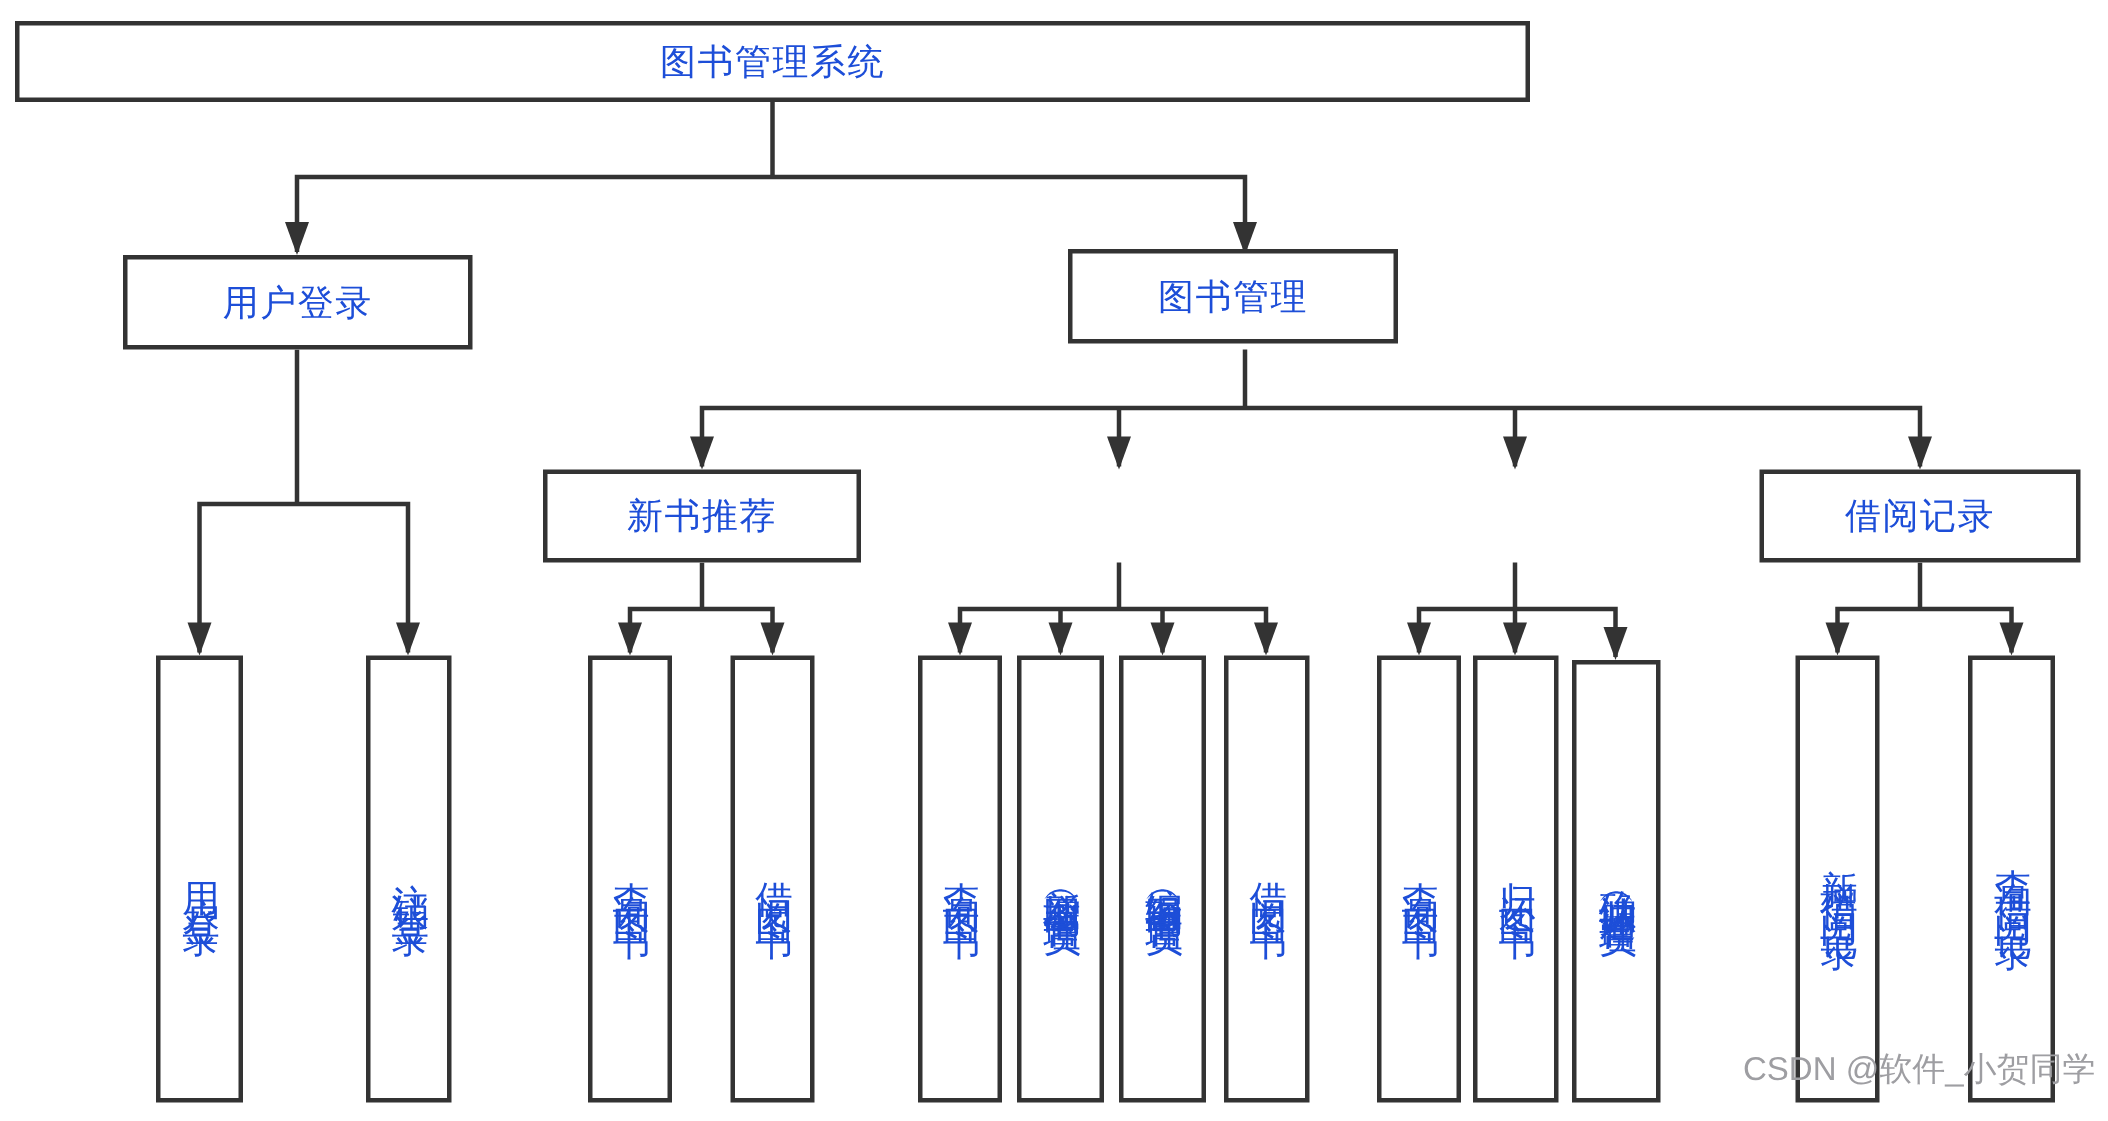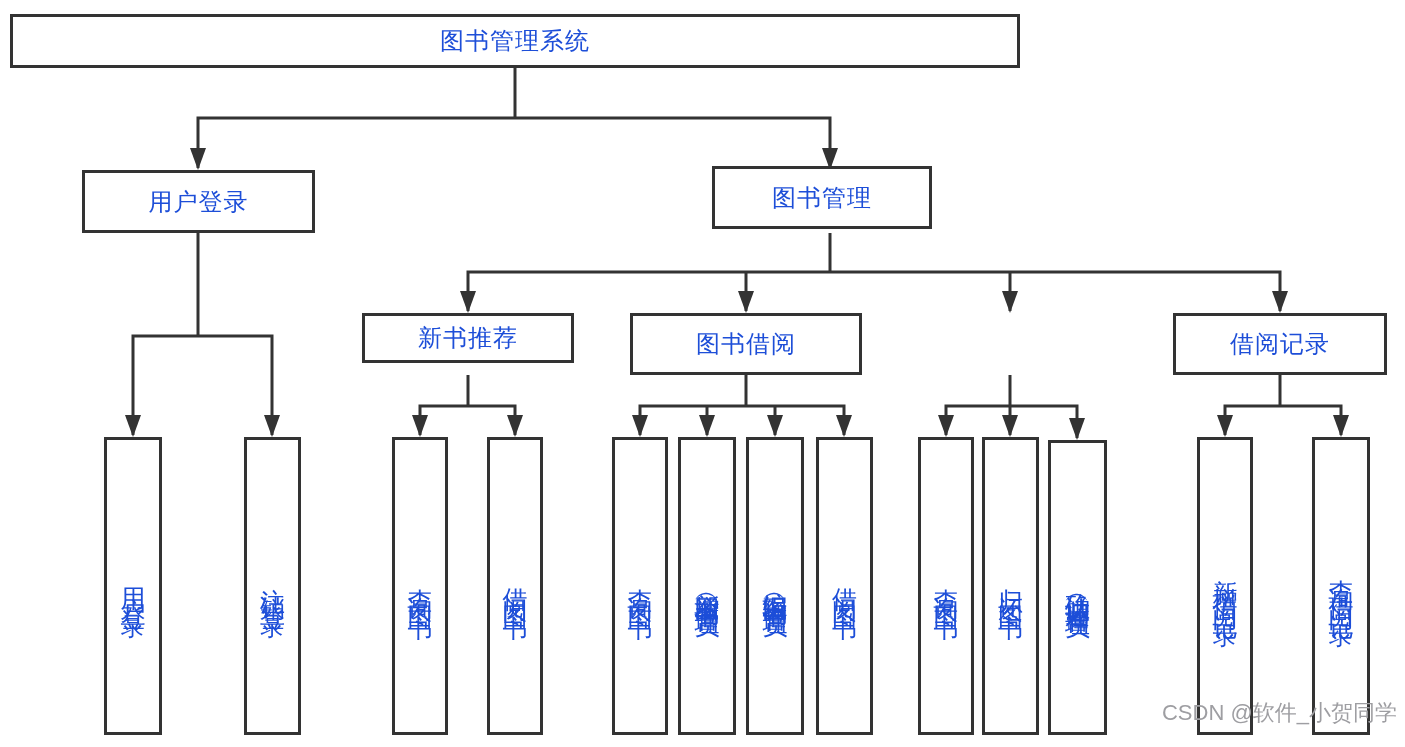--- a/index.html
+++ b/index.html
@@ -137,25 +137,22 @@
     <span class="lbl">图书管理系统</span>
   </div>
 
   <div class="box hbox" style="left:82px;top:170px;width:233px;height:63px">
     <span class="lbl">用户登录</span>
   </div>
   <div class="box hbox" style="left:712px;top:166px;width:220px;height:63px">
     <span class="lbl">图书管理</span>
   </div>
 
-  <div class="box hbox" style="left:362px;top:313px;width:212px;height:50px">
+  <div class="box hbox" style="left:362px;top:313px;width:212px;height:62px">
     <span class="lbl">新书推荐</span>
-  </div>
-  <div class="box hbox" style="left:630px;top:313px;width:232px;height:62px">
-    <span class="lbl">图书借阅</span>
   </div>
   <div class="box hbox" style="left:1173px;top:313px;width:214px;height:62px">
     <span class="lbl">借阅记录</span>
   </div>
 
   <div class="box vbox" style="left:104px;top:437px;width:58px;height:298px">
     <span class="lbl">用户登录</span>
   </div>
   <div class="box vbox" style="left:244px;top:437px;width:57px;height:298px">
     <span class="lbl">注销登录</span>

